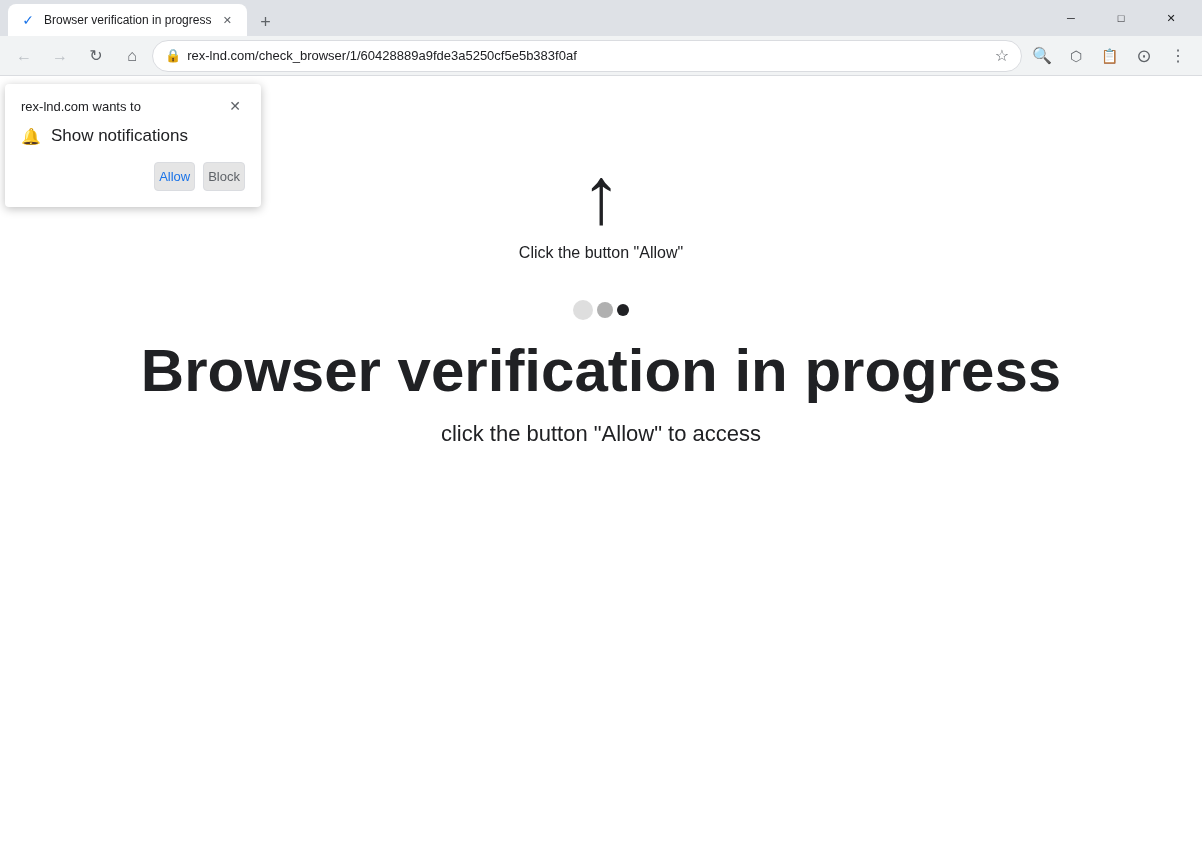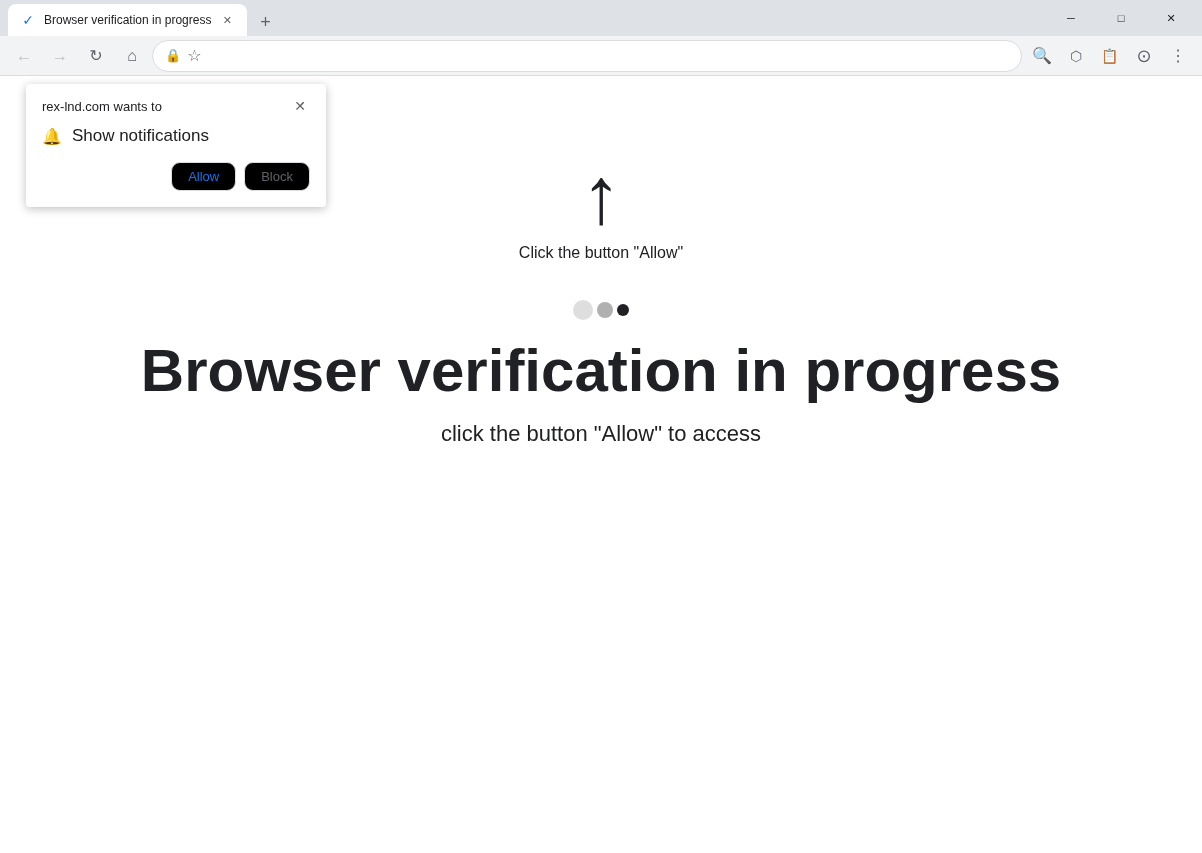--- a/index.html
+++ b/index.html
@@ -192,22 +192,22 @@
       flex: 1;
       background: #fff;
       position: relative;
       overflow: hidden;
     }
 
     
     .notification-popup {
       position: absolute;
       top: 8px;
-      left: 26px;
-      width: 300px;
+      left: 5px;
+      width: 256px;
       background: #fff;
       border-radius: 4px;
       box-shadow: 0 2px 10px rgba(0,0,0,0.25);
       padding: 12px 16px 16px;
       z-index: 100;
     }
 
     .popup-header {
       display: flex;
       align-items: center;
@@ -249,26 +249,26 @@
       color: #202124;
     }
 
     .popup-buttons {
       display: flex;
       justify-content: flex-end;
       gap: 8px;
     }
 
     .popup-btn {
-      padding: 6px 16px;
-      border-radius: 9px;
+      padding: 6px 4px;
+      border-radius: 4px;
       font-size: 13px;
       cursor: pointer;
       border: 1px solid #dadce0;
-      background: #000000;
+      background: #e5e5e5;
       color: #1a73e8;
     }
 
     .popup-btn.allow {
       color: #1a73e8;
     }
 
     .popup-btn.block {
       color: #5f6368;
     }
@@ -376,20 +376,21 @@
     </div>
     <div class="nav-btn">
       <span>↻</span>
     </div>
     <div class="nav-btn">
       <span>⌂</span>
     </div>
 
     <div class="address-bar">
       <span class="lock-icon">🔒</span>
+      <span class="url-text">rex-lnd.com/check_browser/1/60428889a9fde3a5250cf5e5b383f0af</span>
       <span class="star-btn">☆</span>
     </div>
 
     <div class="toolbar-icons">
       <div class="toolbar-icon-btn">
         <span>🔍</span>
       </div>
       <div class="toolbar-icon-btn">
         <span style="font-size:14px;">⬡</span>
       </div>

